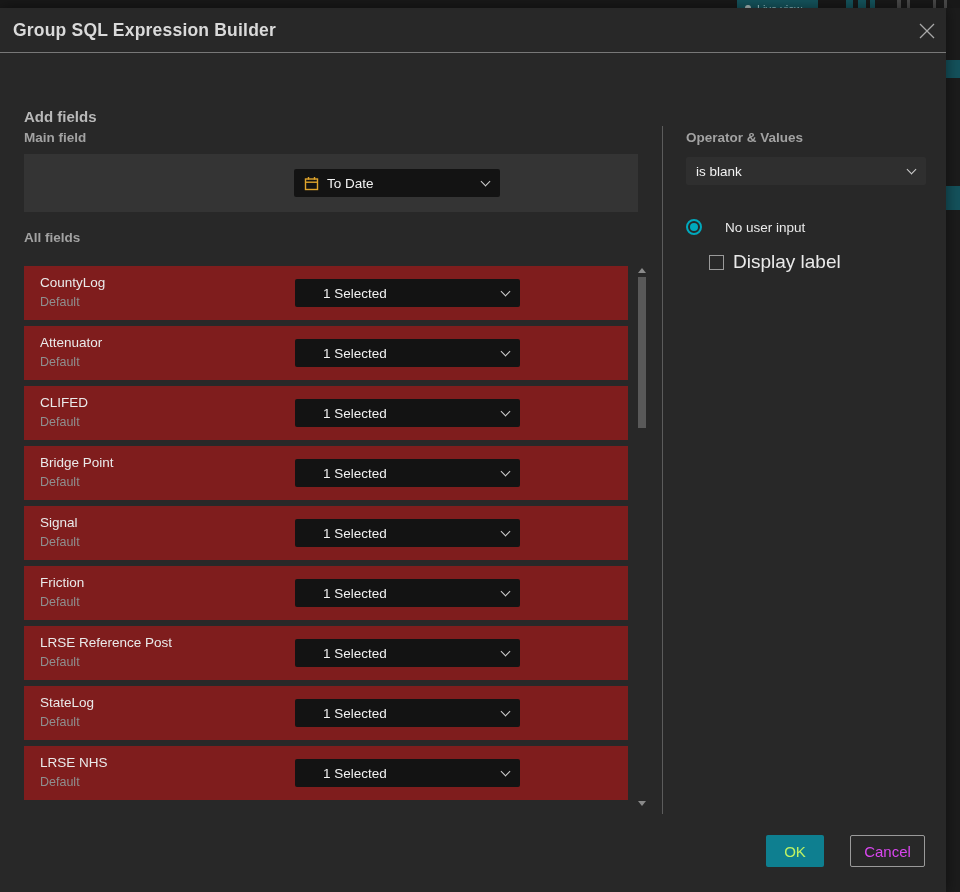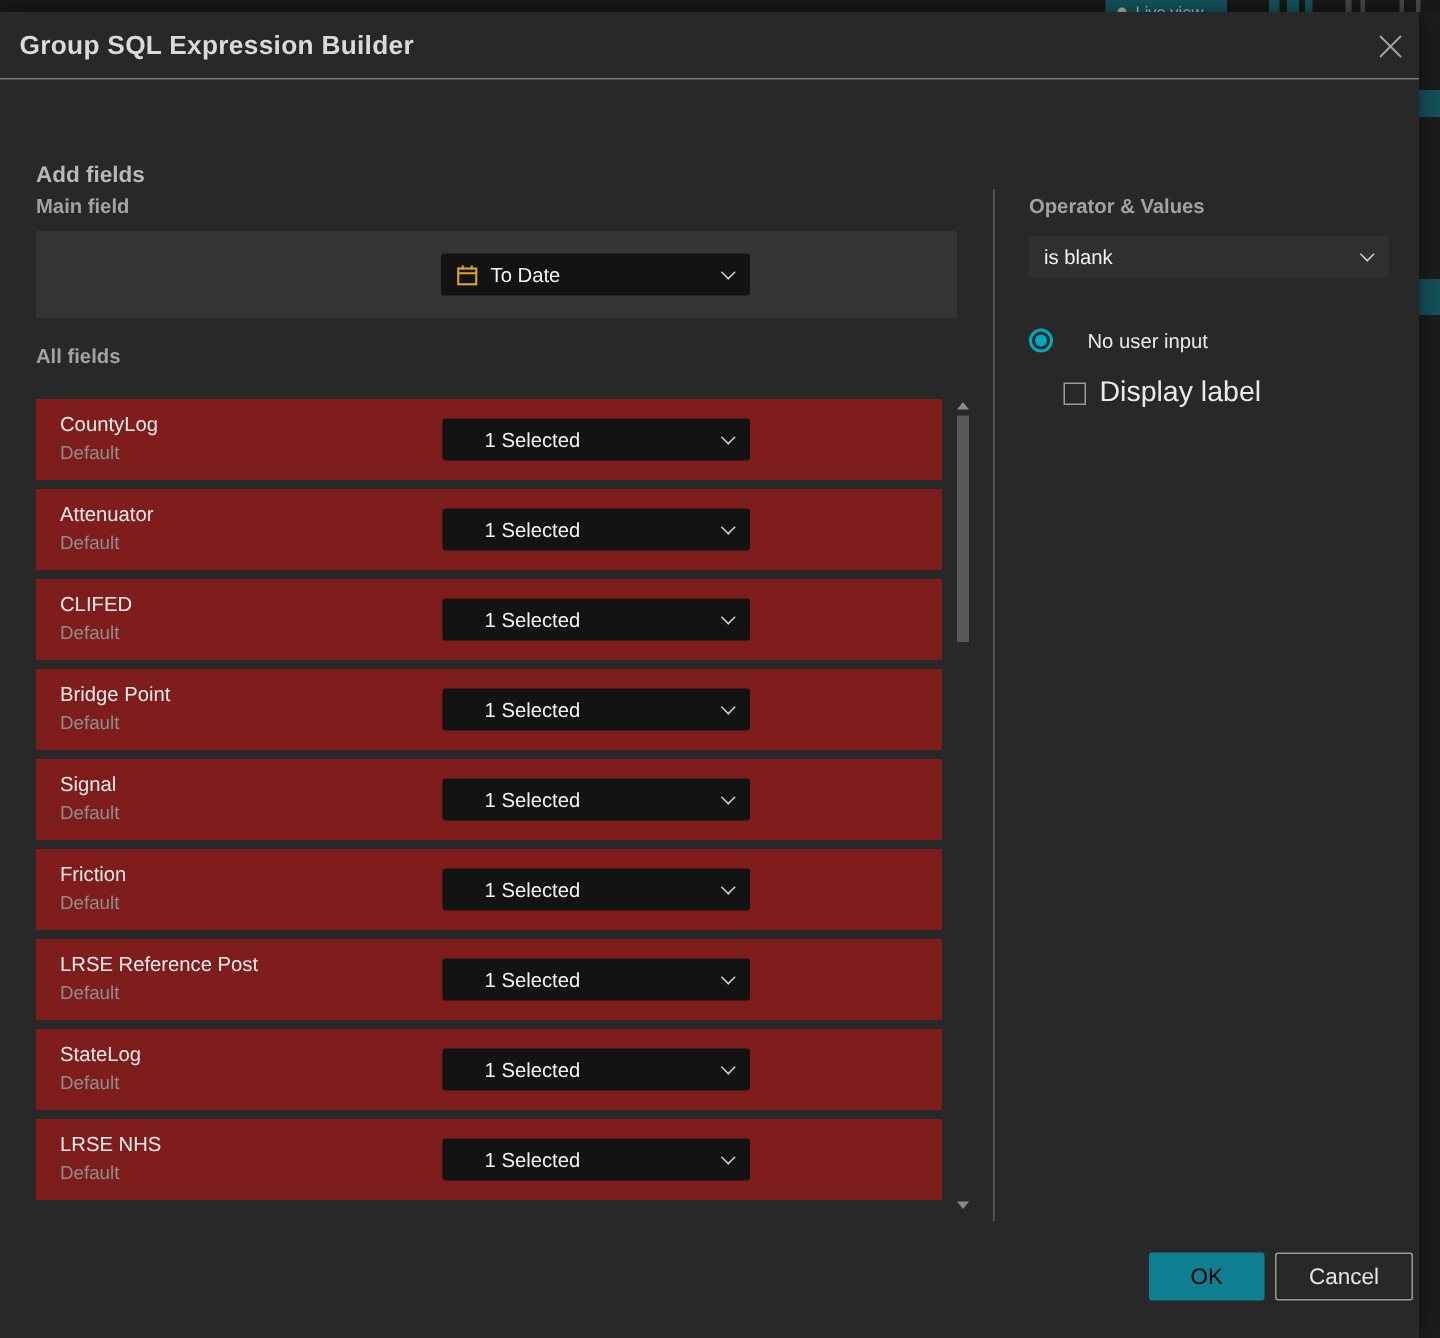--- a/index.html
+++ b/index.html
@@ -32,21 +32,21 @@
   .select { position:relative; background:#131313; color:#f2f2f2; font-size:13.5px; height:28px; display:flex; align-items:center; padding:0 28px 0 10px; border-radius:2px; cursor:pointer; white-space:nowrap; }
   .select .chev { position:absolute; right:11px; top:9px; width:7px; height:7px; border-right:1.5px solid #cfcfcf; border-bottom:1.5px solid #cfcfcf; transform:rotate(45deg); }
   .sel-main-field { position:absolute; left:16px; top:15px; width:238px; }
   .sel-main-type { position:absolute; left:270px; top:15px; width:206px; }
   .cal-icon { margin-right:8px; display:inline-flex; }
 
   .rows-wrap { position:absolute; left:24px; top:258px; width:604px; }
   .field-row { position:relative; width:604px; height:54px; background:#7f1d1d; margin-bottom:6px; }
   .row-name { position:absolute; left:16px; top:9px; font-size:13.5px; color:#eaeaea; }
   .row-sub { position:absolute; left:16px; top:29px; font-size:12.5px; color:#8f8f8f; }
-  .row-select { position:absolute; left:271px; top:13px; width:205px;padding-left:28px; }
+  .row-select { position:absolute; left:271px; top:13px; width:225px;padding-left:28px; }
 
   
   .scrollbar { position:absolute; left:634px; top:252px; width:16px; height:548px; }
   .sb-up { position:absolute; left:4px; top:8px; width:0; height:0; border-left:4px solid transparent; border-right:4px solid transparent; border-bottom:5px solid #8a8a8a; }
   .sb-thumb { position:absolute; left:4px; top:17px; width:8px; height:151px; background:#595959; }
   .sb-down { position:absolute; left:4px; bottom:2px; width:0; height:0; border-left:4px solid transparent; border-right:4px solid transparent; border-top:5px solid #8a8a8a; }
 
   .v-divider { position:absolute; left:662px; top:118px; width:1px; height:688px; background:#5c5c5c; }
 
   
@@ -54,22 +54,22 @@
   .op-select { position:absolute; left:686px; top:149px; width:240px; background:#2f2f2f; }
   .radio-row { position:absolute; left:686px; top:211px; display:flex; align-items:center; cursor:pointer;gap:14px; }
   .radio-outer { width:16px; height:16px; border-radius:50%; border:2px solid #00a9bd; display:flex; align-items:center; justify-content:center; }
   .radio-inner { width:8px; height:8px; border-radius:50%; background:#00a9bd; }
   .radio-label { margin-left:9px; font-size:13.5px; color:#eaeaea; }
   .check-row { position:absolute; left:709px; top:243px; display:flex; align-items:center; cursor:pointer; }
   .checkbox { width:15px; height:15px; border:1px solid #9a9a9a; background:transparent; }
   .check-label { margin-left:9px; font-size:19px; color:#eaeaea; }
 
   
-  .ok-btn { position:absolute; left:766px; top:827px; width:77px; height:32px; background:#0e7f90; color:#000000; font-size:15px; font-family:"Liberation Sans", sans-serif; border:none; border-radius:2px; cursor:pointer; }
-  .cancel-btn { position:absolute; left:850px; top:827px; width:92px; height:32px; background:transparent; color:#e5e5e5; font-size:15px; font-family:"Liberation Sans", sans-serif; border:1px solid #9a9a9a; border-radius:2px; cursor:pointer;text-align:center; }
+  .ok-btn { position:absolute; left:766px; top:827px; width:58px; height:32px; background:#0e7f90; color:#bef264; font-size:15px; font-family:"Liberation Sans", sans-serif; border:none; border-radius:2px; cursor:pointer; }
+  .cancel-btn { position:absolute; left:850px; top:827px; width:75px; height:32px; background:transparent; color:#d946ef; font-size:15px; font-family:"Liberation Sans", sans-serif; border:1px solid #9a9a9a; border-radius:2px; cursor:pointer;text-align:center; }
 </style>
 </head>
 <body>
 
 <div class="screen">
 
   <div class="top-strip">
     <div class="live-view-btn">
       <span class="live-dot"></span>
       <span class="live-view-text">Live view</span>

